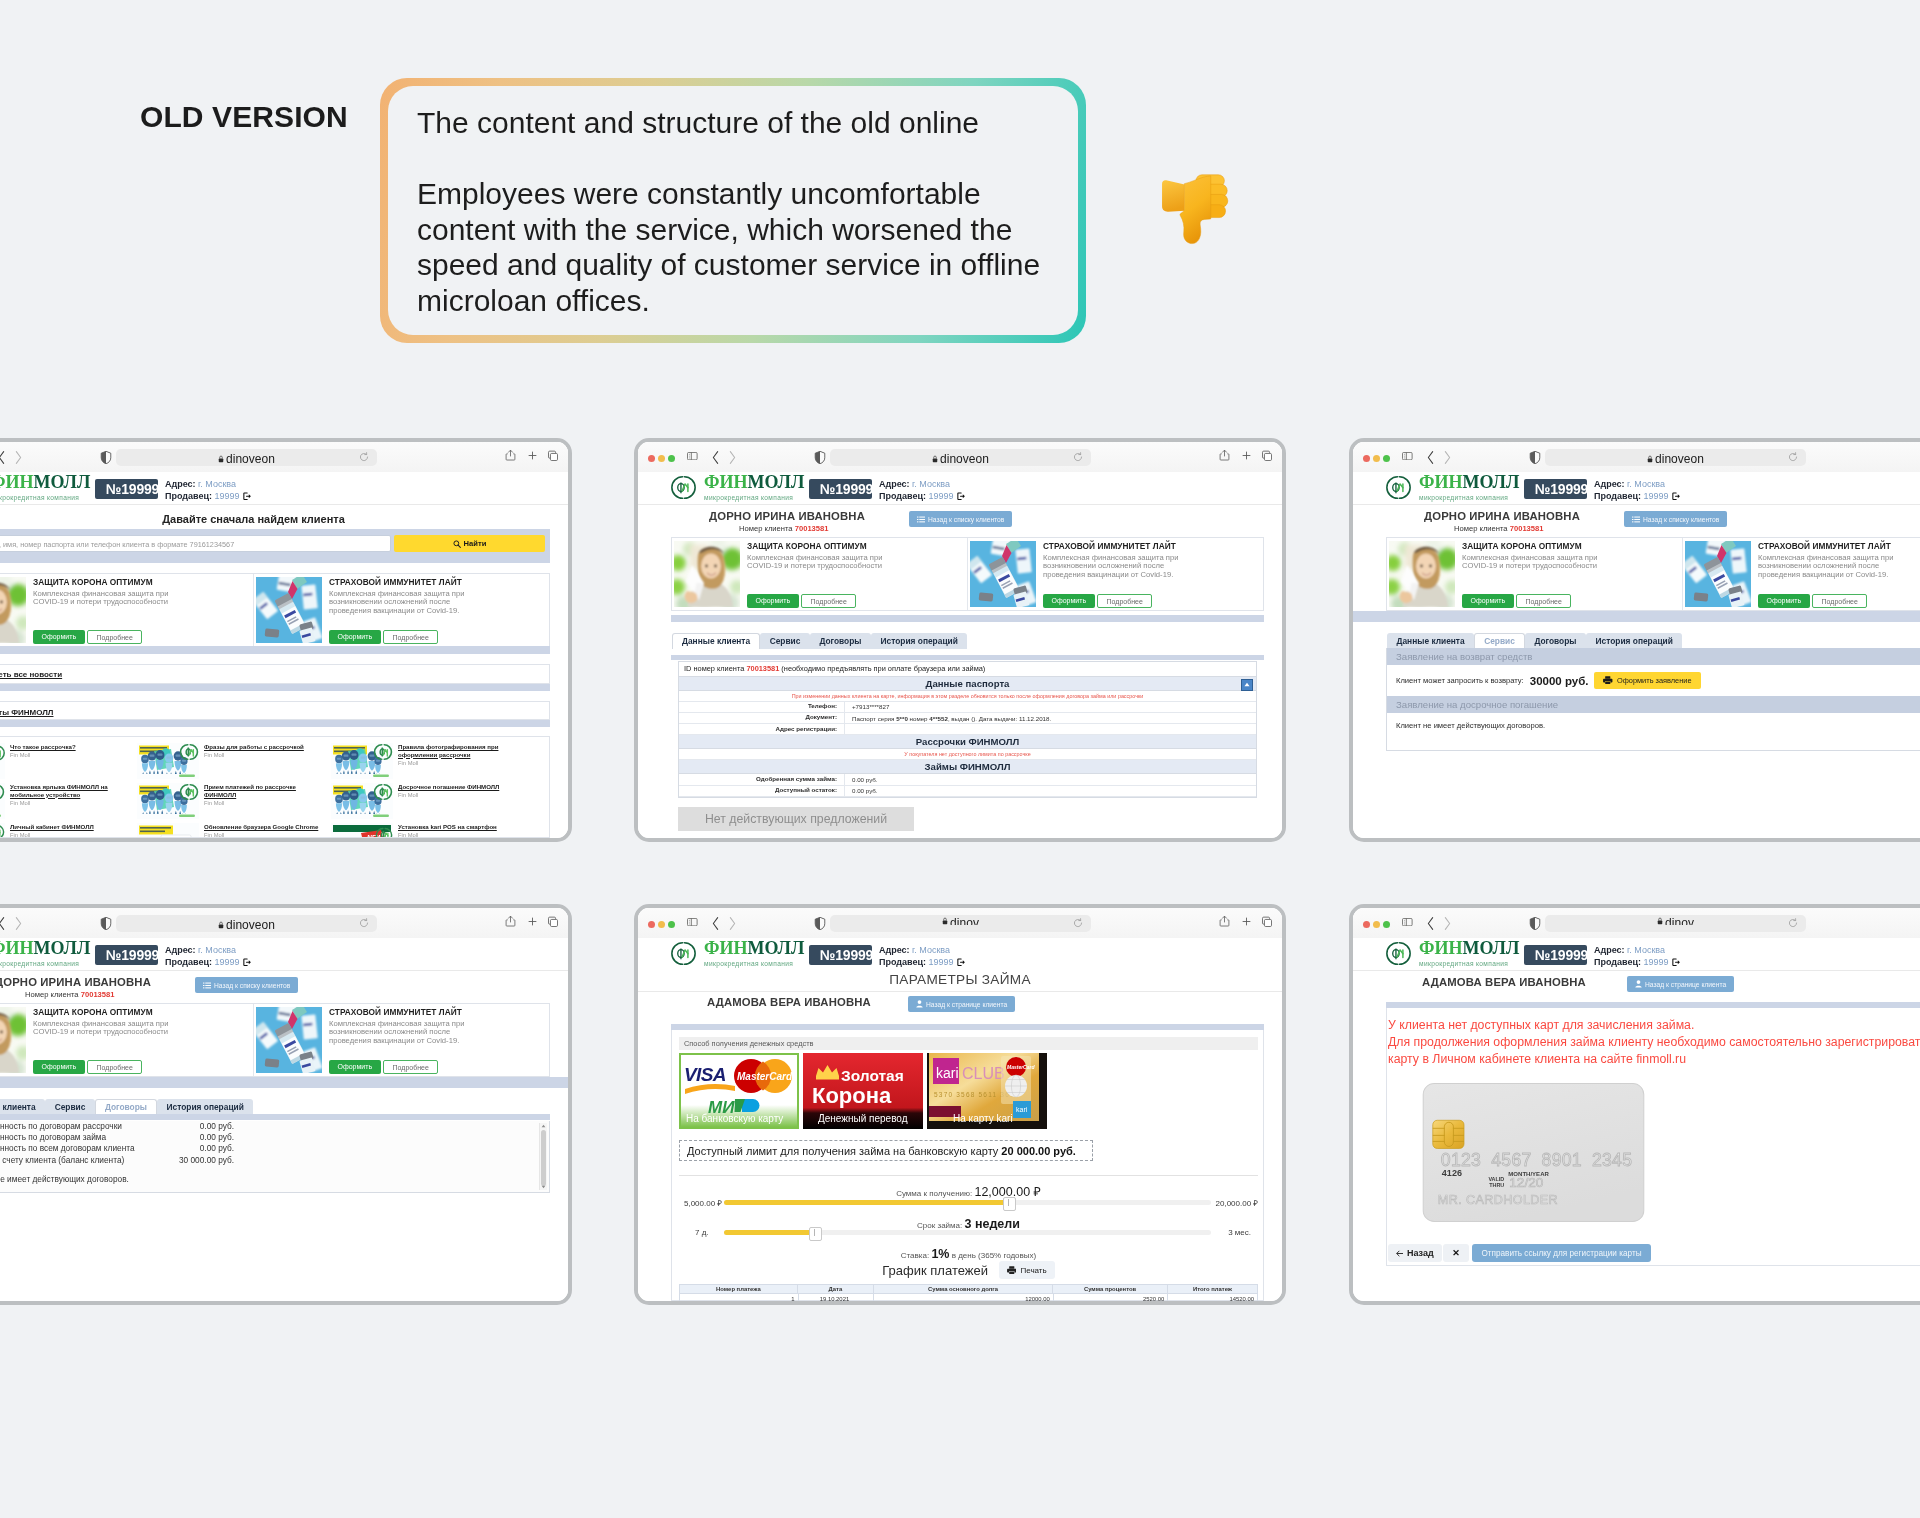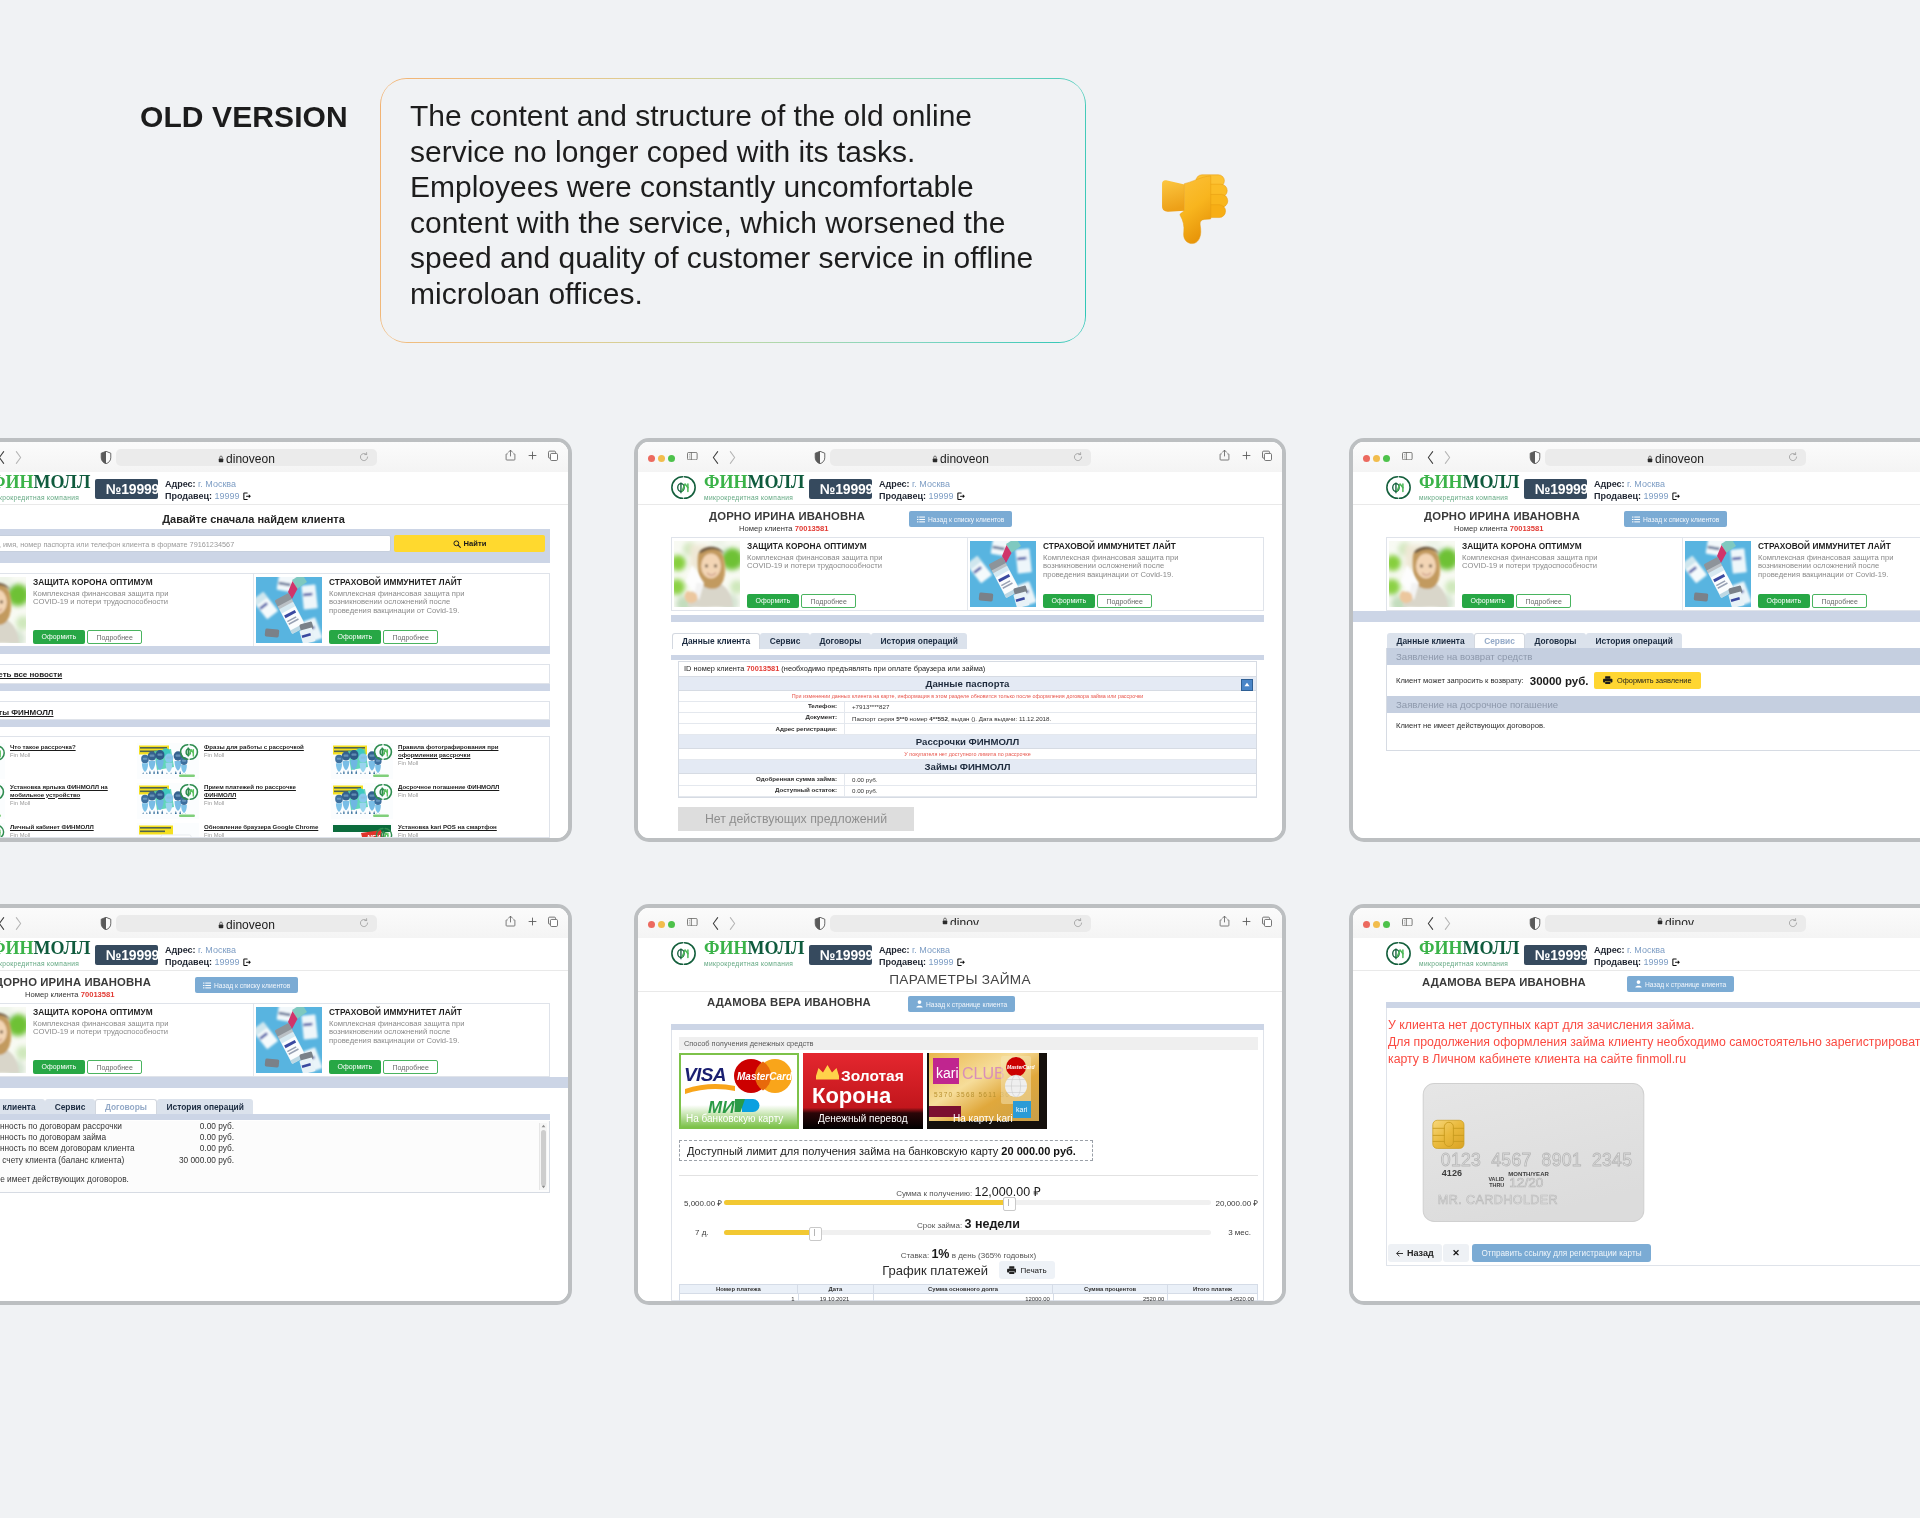--- a/index.html
+++ b/index.html
@@ -4,21 +4,21 @@
 <style>
   html,body{margin:0;padding:0;}
   body{width:1920px;height:1518px;background:#f0f2f4;
        font-family:"Liberation Sans",sans-serif;overflow:hidden;position:relative;}
   .page{position:absolute;left:0;top:0;width:1920px;height:1518px;}
 
   
   .hdr-label{position:absolute;left:140px;top:100px;font-size:30px;font-weight:bold;
     color:#1c1c1c;letter-spacing:.1px;}
   .callout{position:absolute;left:380px;top:78px;width:706px;height:265px;
-    border-radius:27px;padding:1px;
+    border-radius:27px;padding:8px;
     background:linear-gradient(102deg,#f2b272 0%,#eec184 16%,#ddcd92 36%,#b9d8a8 56%,#7fd5c0 78%,#2cc6b6 100%);
     box-sizing:border-box;}
   .callout-in{width:100%;height:100%;border-radius:25px;background:#f0f2f4;box-sizing:border-box;
     padding:19px 34px 10px 29px;}
   .callout-in p{margin:0;font-size:30px;line-height:35.5px;color:#1d1d1d;
     font-family:"Liberation Sans",sans-serif;letter-spacing:0px;}
   .thumb{position:absolute;left:1155px;top:160px;width:91px;height:91px;}
 
   
   .win{position:absolute;background:#fff;border:4px solid #bcbfc1;border-radius:15px;
@@ -86,21 +86,21 @@
 <body>
 
 <div class="page">
 
   <div class="hdr-label">OLD VERSION</div>
 
   <div class="callout">
     <div class="callout-in">
       <p>
         <span>The content and structure of the old online</span><br>
-        <span>service no longer coped with its tasks.</span><br>
+        <br>
         <span>Employees were constantly uncomfortable</span><br>
         <span>content with the service, which worsened the</span><br>
         <span>speed and quality of customer service in offline</span><br>
         <span>microloan offices.</span>
       </p>
     </div>
   </div>
 
   <svg class="thumb" viewBox="0 0 80 80">
     <defs>

